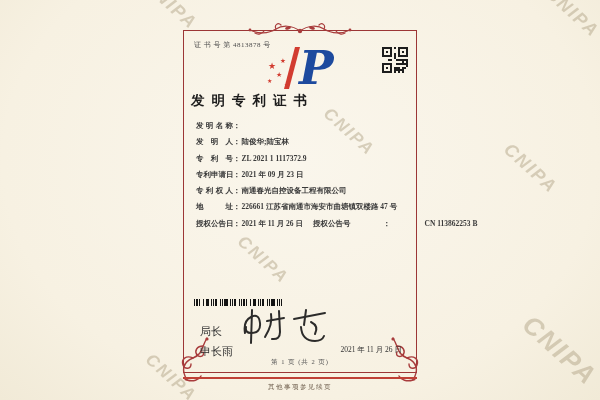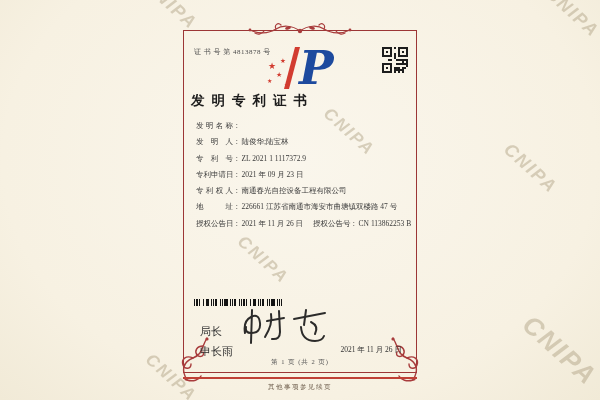--- a/index.html
+++ b/index.html
@@ -7,29 +7,29 @@
     background:radial-gradient(ellipse at 50% 40%, #faf6ec 0%, #f7f1e2 70%, #f1ead7 100%);
     font-family:"Liberation Serif","DejaVu Serif",serif;}
   .watermark{position:absolute;color:rgba(163,148,114,0.40);font-family:"Liberation Sans","DejaVu Sans",sans-serif;
     font-weight:bold;font-style:italic;letter-spacing:2px;transform:rotate(42deg);white-space:nowrap;pointer-events:none;}
   .cert{position:absolute;left:183px;top:30px;width:234px;height:343px;border:1.6px solid #9c3636;box-sizing:border-box;}
   .ornament-top{position:absolute;top:-9px;left:50%;transform:translateX(-50%);}
   .corner-fl{position:absolute;}
   .corner-fl.bl{left:-7px;bottom:-10px;}
   .corner-fl.br{right:-7px;bottom:-10px;transform:scaleX(-1);}
   .accent-line{position:absolute;left:183px;top:377px;width:234px;height:2.4px;background:#bf4036;}
-  .cert-no{position:absolute;left:10px;top:16px;font-size:7px;color:#4a4a4a;letter-spacing:0.5px;text-align:center;}
+  .cert-no{position:absolute;left:10px;top:9px;font-size:7px;color:#4a4a4a;letter-spacing:0.5px;text-align:center;}
   .qr{position:absolute;right:8px;top:16px;width:26px;height:26px;}
   .logo{position:absolute;left:50%;top:14px;transform:translateX(-50%);}
   .title{position:absolute;top:61px;left:0;width:100%;text-align:left;font-size:13.5px;font-weight:bold;
     color:#1c1c1c;letter-spacing:7px;text-indent:7px;}
   .fields{position:absolute;left:12px;top:91px;right:10px;font-size:7.5px;color:#3a3a3a;line-height:1.1;}
-  .frow{display:flex;margin-bottom:8px;white-space:nowrap;}
+  .frow{display:flex;margin-bottom:8px;white-space:nowrap;font-weight:bold;}
   .fpair{display:flex;white-space:nowrap;}
-  .fpair.second{margin-left:10px;}
+  .fpair.second{margin-left:10px;gap:33px;}
   .flabel{display:inline-block;width:37px;flex:none;text-align:justify;text-align-last:justify;}
   .fvalue{margin-left:1px;}
   .paras{position:absolute;left:10px;right:9px;top:202px;font-size:7px;line-height:1.58;color:#4a4a4a;text-align:justify;}
   .paras p{margin:0;text-indent:2em;}
   .barcode{position:absolute;left:10px;top:268px;width:88px;height:7px;
     background:repeating-linear-gradient(90deg,#141414 0 1px,transparent 1px 2.2px,#141414 2.2px 4.4px,
     transparent 4.4px 5.1px,#141414 5.1px 5.7px,transparent 5.7px 7.6px,#141414 7.6px 8.4px,transparent 8.4px 9.4px);}
   .official{position:absolute;left:16px;top:293px;font-size:11px;color:#2e2e2e;}
   .official div{margin-bottom:5px;}
   .signature{position:absolute;left:53px;top:276px;}

